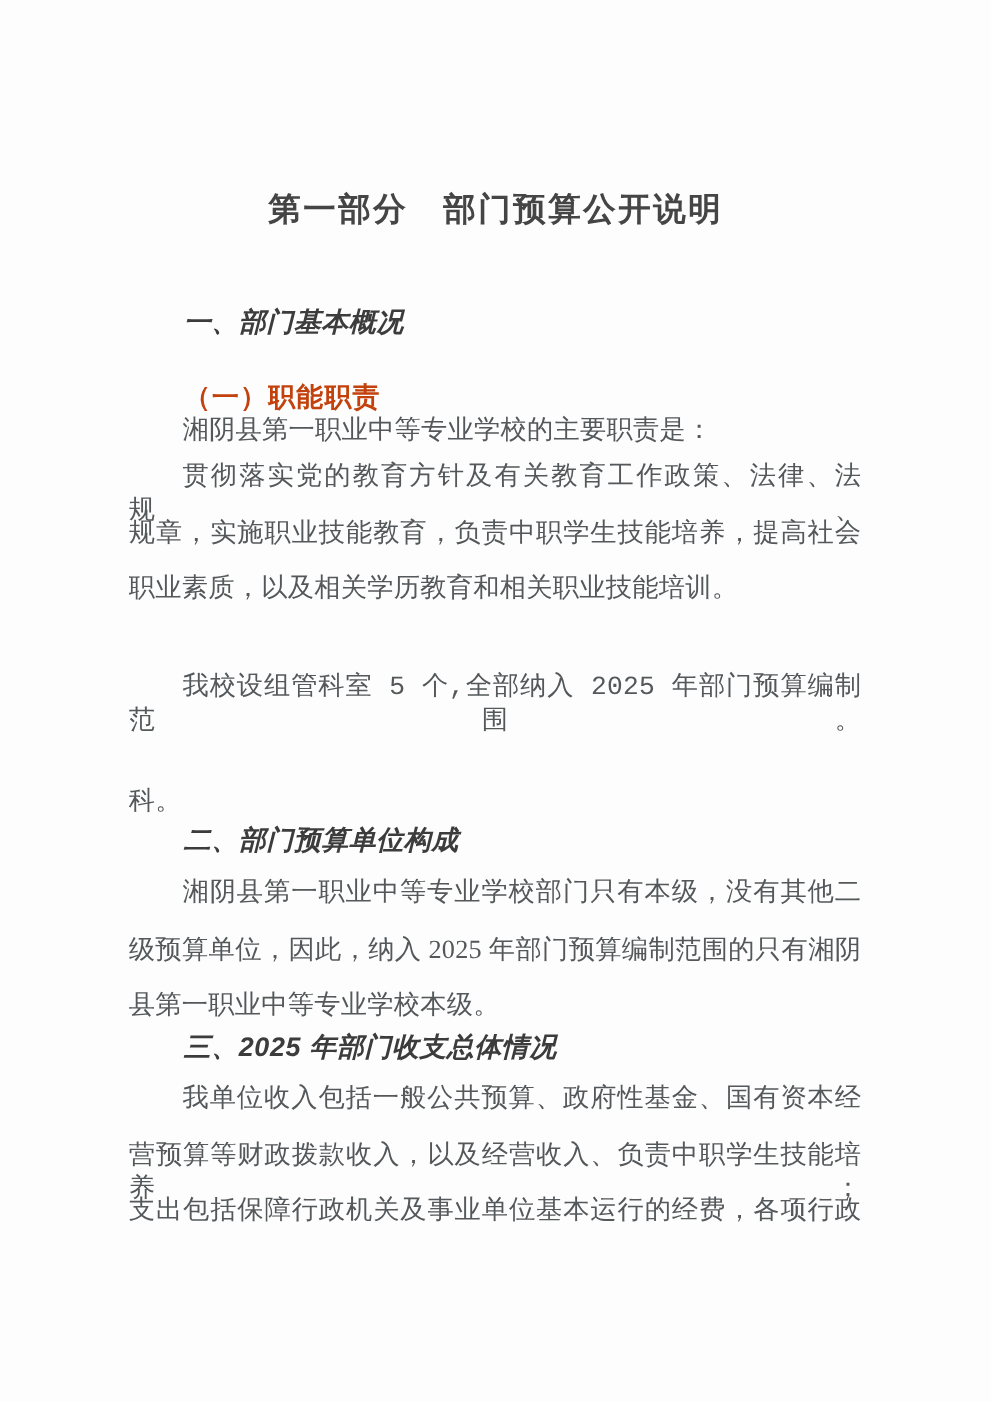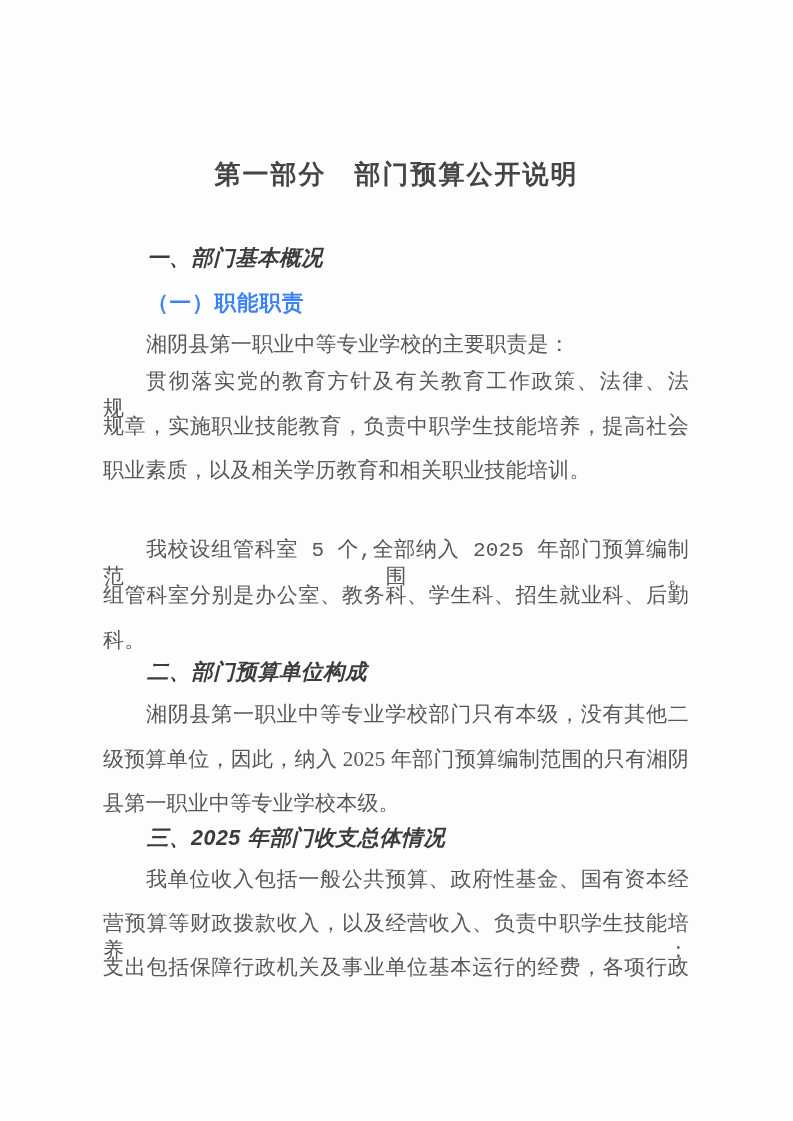--- a/index.html
+++ b/index.html
@@ -20,42 +20,42 @@
     top: 150px;
     left: 0;
     width: 793px;
     text-align: center;
     font-family: "Liberation Sans", "DejaVu Sans", sans-serif;
     font-weight: 700;
     font-size: 26px;
     letter-spacing: 2px;
     color: #454545;
     white-space: nowrap;
-    margin-top: 7px;
   }
   .h1 {
     position: absolute;
     left: 147px;
     font-family: "Liberation Sans", "DejaVu Sans", sans-serif;
     font-weight: 700;
     font-size: 21.5px;
     letter-spacing: 0.5px;
     color: #3c3c3c;
     white-space: nowrap;
     font-style: italic;
   }
   .h2 {
     position: absolute;
     left: 147px;
     font-family: Liberation Mono, monospace;
     font-weight: 700;
     font-size: 21.5px;
     letter-spacing: 1px;
-    color: #3b82f6;
+    color: #c2410c;
     white-space: nowrap;
+    margin-top: 15px;
   }
   .ln {
     position: absolute;
     left: 103px;
     width: 586px;
     font-size: 21px;
     line-height: 1.3;
     letter-spacing: 0.2px;
     color: #54585a;
     text-align: justify;
@@ -79,21 +79,20 @@
   <div class="h2" style="top:288px">（一）职能职责</div>
 
   <div class="ln ind endline" style="top:332px">湘阴县第一职业中等专业学校的主要职责是：</div>
 
   <div class="ln ind" style="top:369px">贯彻落实党的教育方针及有关教育工作政策、法律、法规、</div>
   <div class="ln endline" style="top:457px">职业素质，以及相关学历教育和相关职业技能培训。</div>
   <div class="ln" style="top:413px">规章，实施职业技能教育，负责中职学生技能培养，提高社会</div>
 
 
   <div class="ln ind" style="top:537px">我校设组管科室 5 个,全部纳入 2025 年部门预算编制范围。</div>
-  <div class="ln" style="top:582px">组管科室分别是办公室、教务科、学生科、招生就业科、后勤</div>
   <div class="ln endline" style="top:627px">科。</div>
 
   <div class="h1" style="top:657px">二、部门预算单位构成</div>
 
   <div class="ln ind" style="top:702px">湘阴县第一职业中等专业学校部门只有本级，没有其他二</div>
   <div class="ln" style="top:746px">级预算单位，因此，纳入 2025 年部门预算编制范围的只有湘阴</div>
   <div class="ln endline" style="top:790px">县第一职业中等专业学校本级。</div>
 
   <div class="h1" style="top:823px">三、2025 年部门收支总体情况</div>
 

